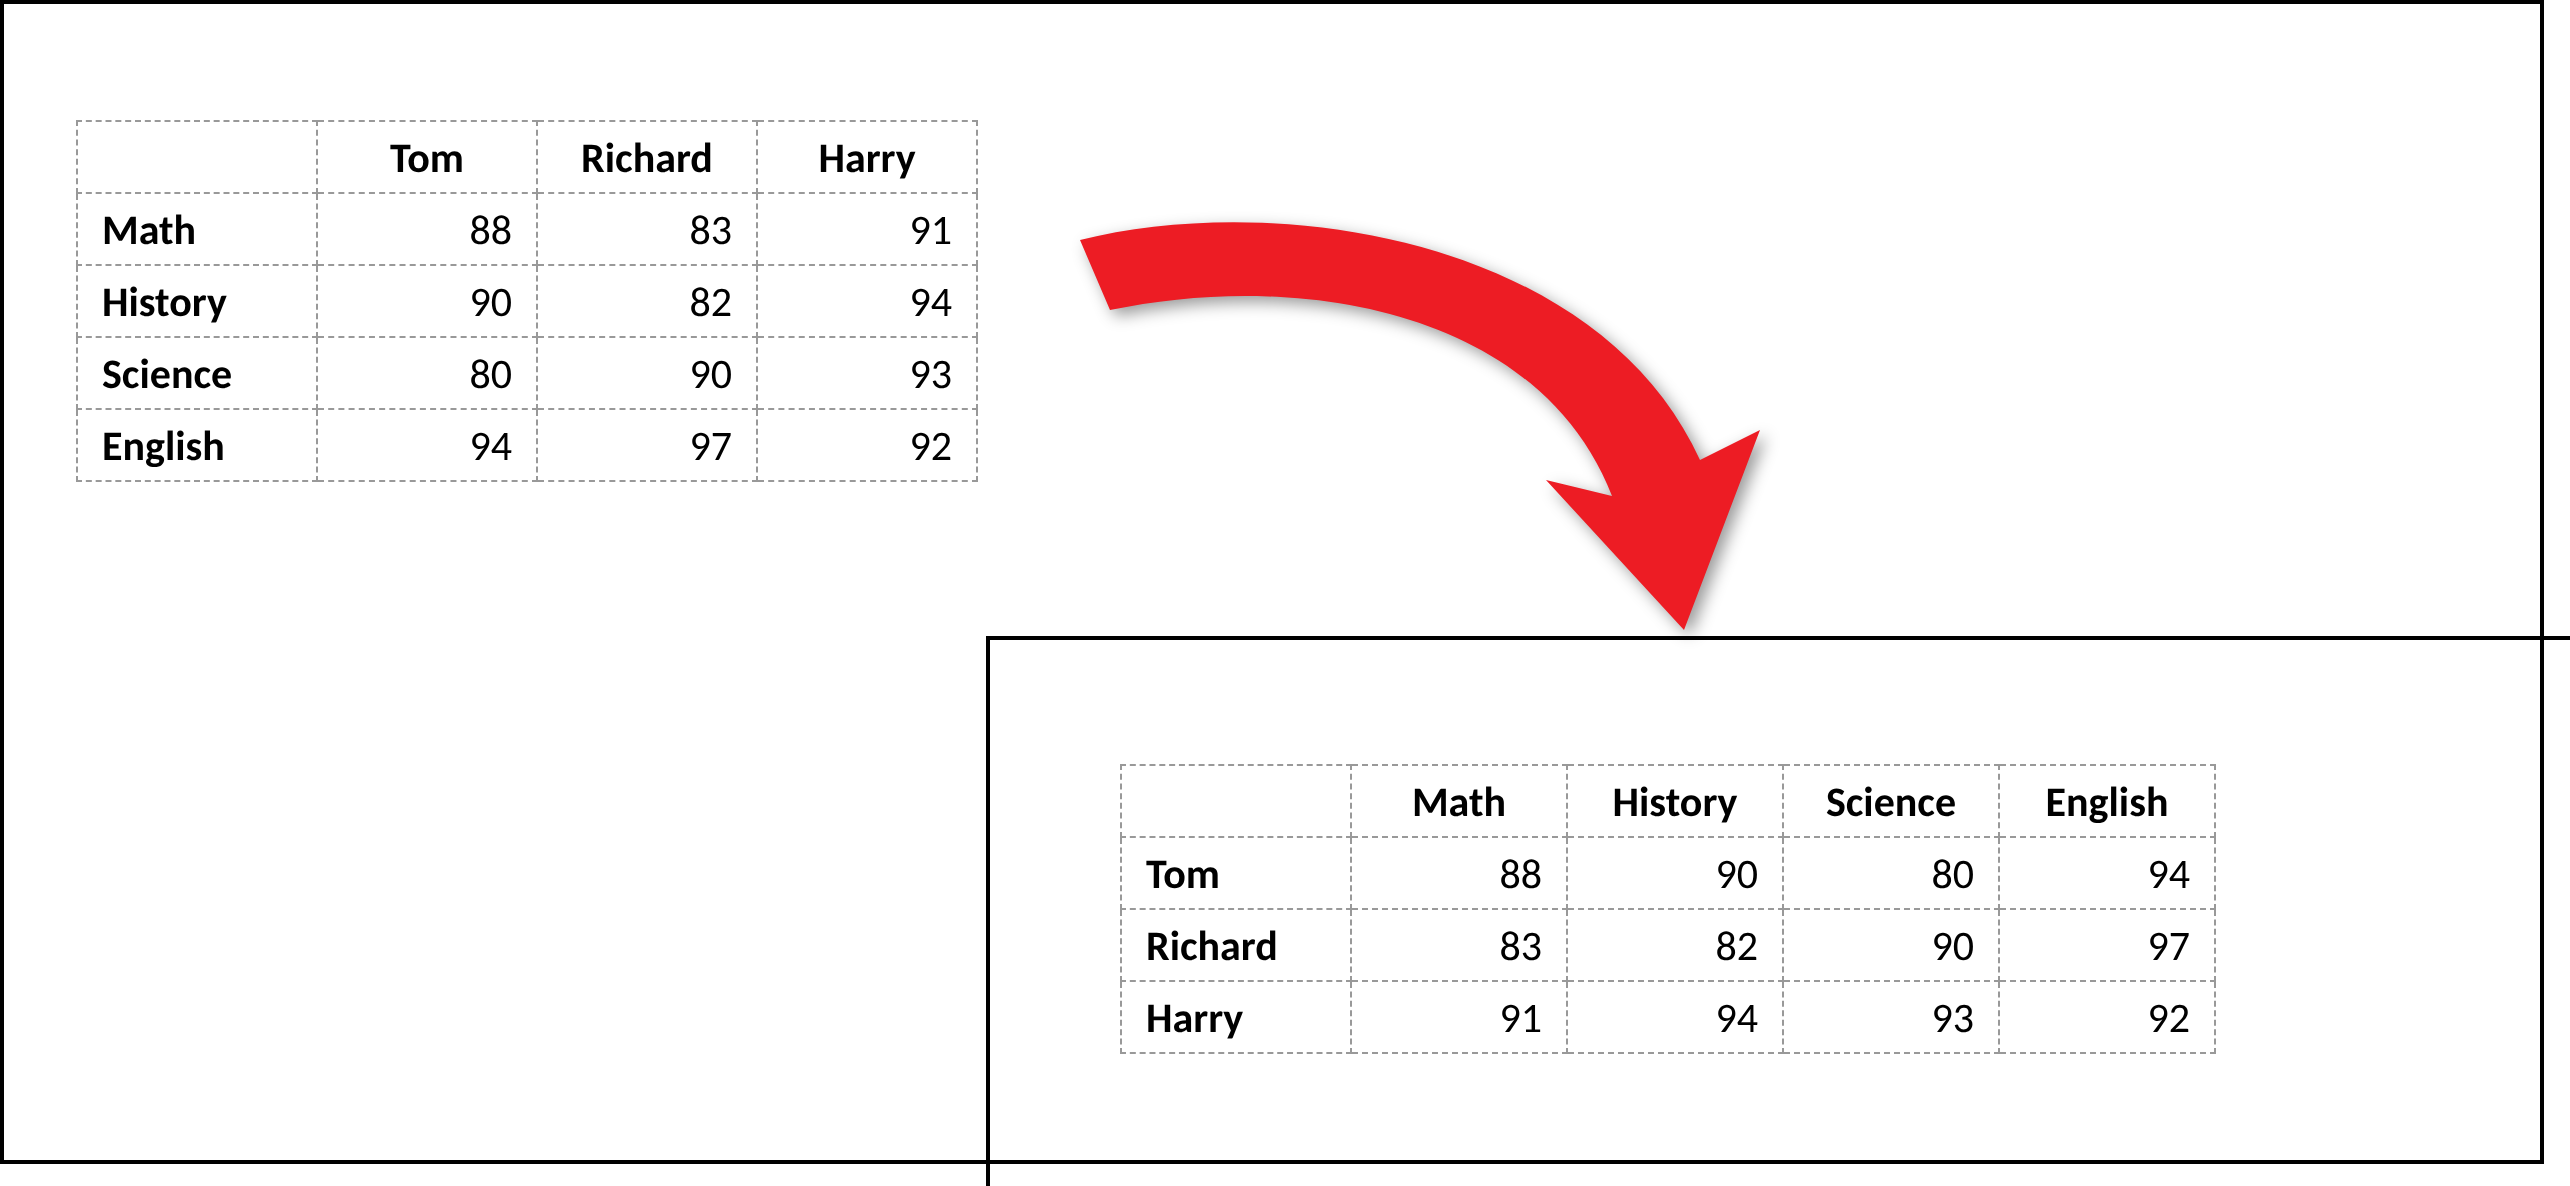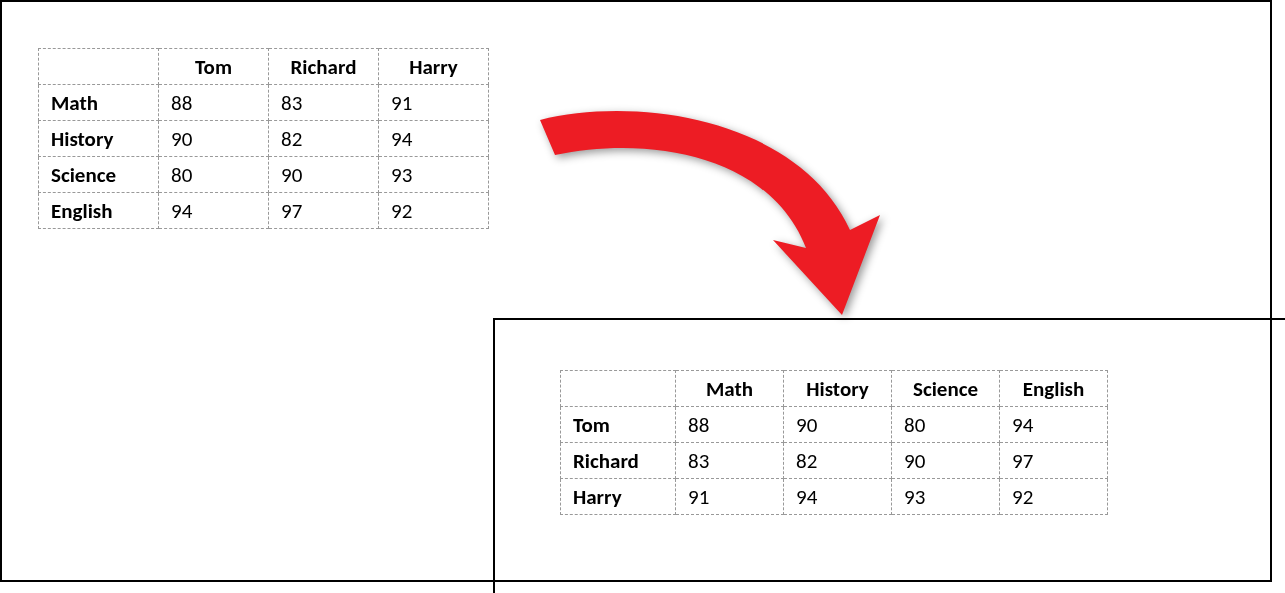--- a/index.html
+++ b/index.html
@@ -28,26 +28,27 @@
       left: 38px;
       top: 48px;
     }
     .table-container-2 {
       position: absolute;
       left: 560px;
       top: 370px;
     }
     table {
       border-collapse: collapse;
+      margin-top: 12px;
     }
     td, th {
       border: 1px dashed #999;
       padding: 4px 12px;
       font-size: 21px;
-      text-align: left;
+      text-align: right;
       vertical-align: middle;
     }
     .row-header {
       text-align: left;
       font-weight: bold;
       background: white;
     }
     .col-header {
       font-weight: bold;
       text-align: center;

